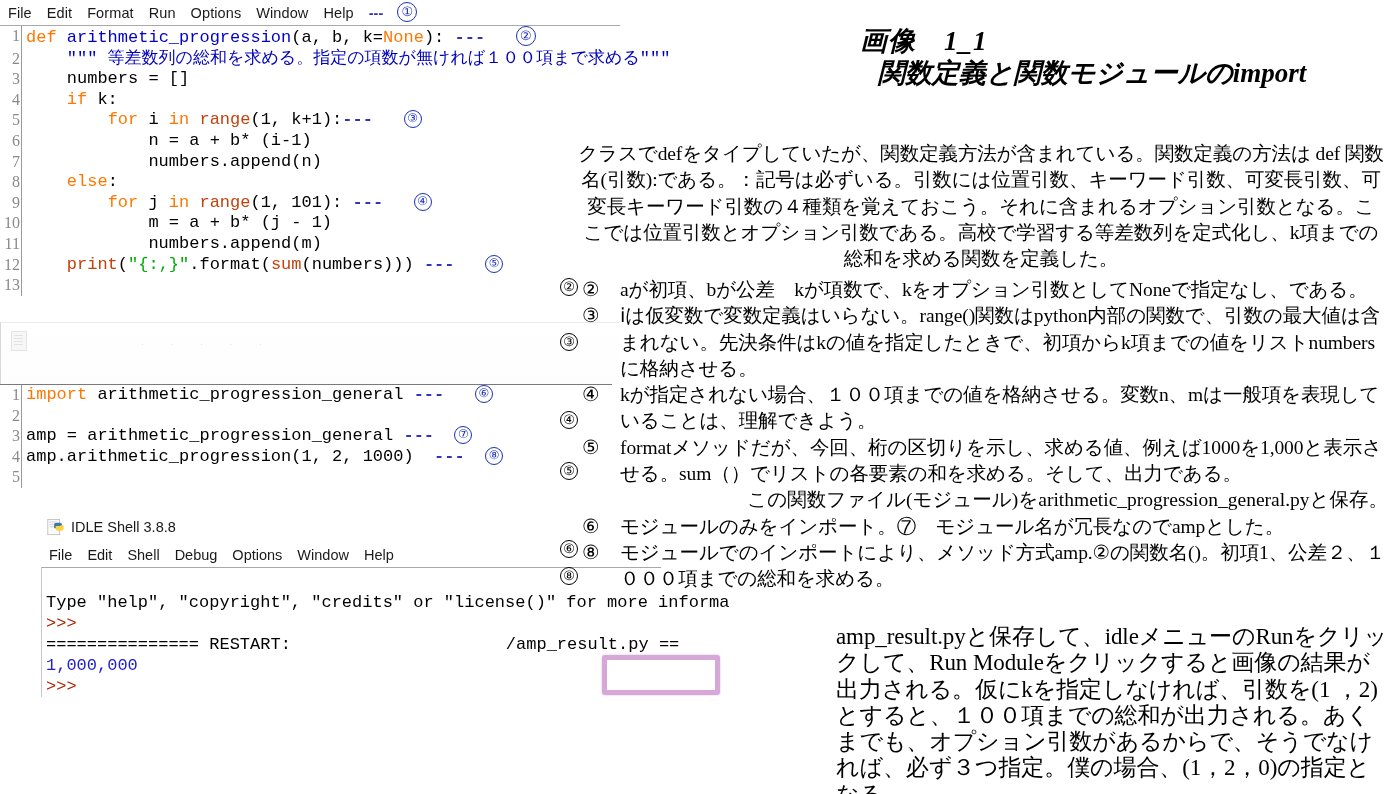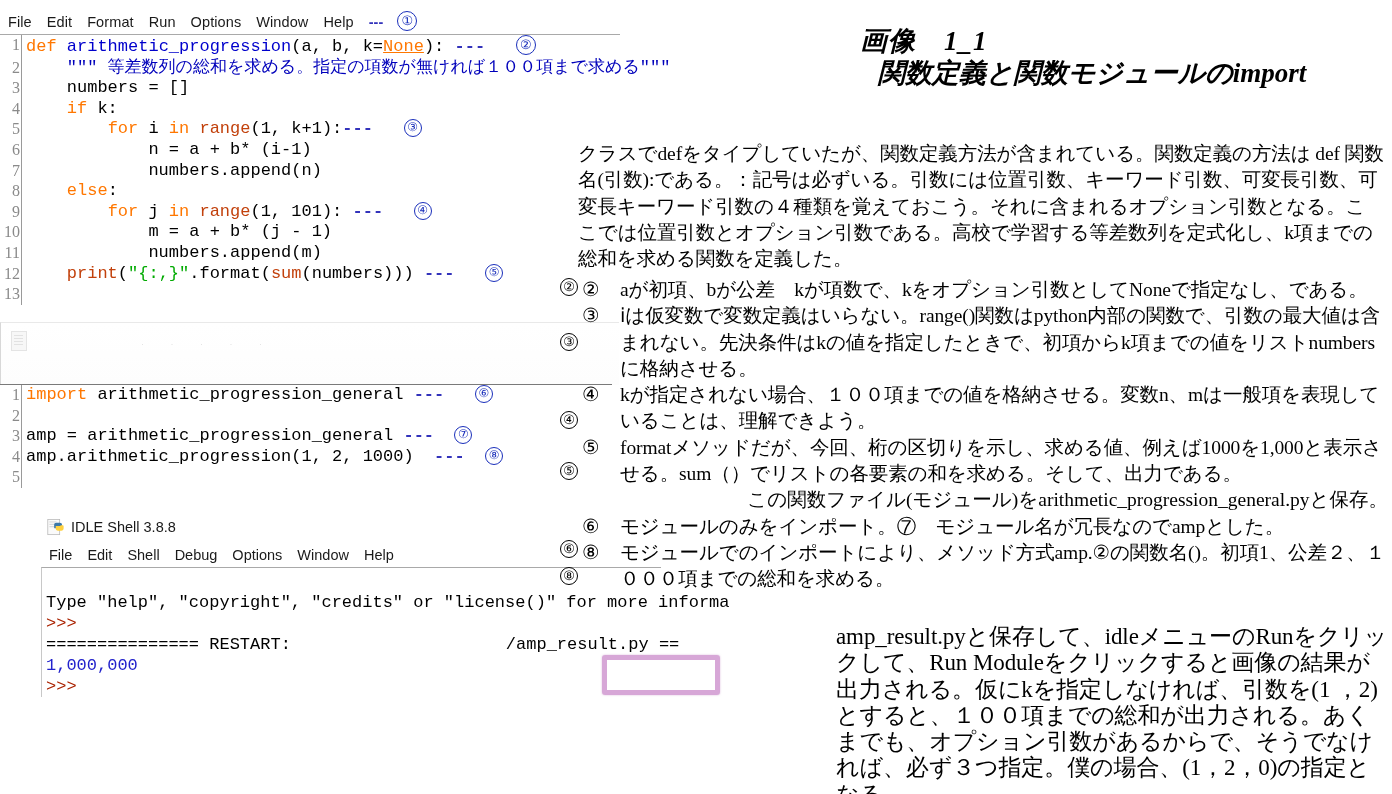--- a/index.html
+++ b/index.html
@@ -13,21 +13,20 @@
   .abs{position:absolute;}
 
   
   #editor1{left:0;top:0;width:620px;}
   .menubar{
     font-family:"Liberation Sans", sans-serif;
     font-size:14.5px;color:#1a1a1a;
     padding:2px 0 3px 8px;
     letter-spacing:.1px;
     white-space:nowrap;
-    margin-top:9px;
   }
   .menubar span.mi{margin-right:15px;display:inline-block;}
   .code-area{
     position:relative;
     border-top:1px solid #a9a9a9;
     background:#fff;
   }
   .code-row{
     display:flex;
     font-family:"Liberation Mono", monospace;
@@ -43,21 +42,21 @@
     padding-right:1px;
     font-family:"Liberation Serif", serif;
     font-size:16px;
   }
   .codetxt{padding-left:4px;color:#000;}
   .kw{color:#ff7700;}
   .def-name{color:#0000cc;}
   .builtin{color:#c2410c;}
   .str{color:#00aa00;}
   .dstr{color:#0000bb;}
-  .none{color:#ff7700;text-decoration:underline;}
+  .none{color:#ff7700;}
   .dash{color:#3333bb;font-weight:bold;}
 
   
   .circ{
     display:inline-block;
     border:1.6px solid #1a2fbb;
     border-radius:50%;
     width:16px;height:16px;
     line-height:15px;
     text-align:center;
@@ -146,20 +145,21 @@
     font-family:"Liberation Serif", serif;
     font-size:27px;font-weight:bold;color:#000;letter-spacing:0px;
     line-height:32px;
     padding-left:18px;
   }
 
   #para1{
     left:578px;top:141px;width:806px;
     font-size:19.5px;line-height:26.3px;color:#000;
     letter-spacing:-0.1px;
+    text-align:center;
   }
 
   #notes{left:578px;top:277px;width:810px;}
   .note{
     display:flex;font-size:19.5px;line-height:26.3px;color:#000;
     margin-bottom:0px;letter-spacing:-0.1px;
   }
   .note-num{width:38px;min-width:38px;padding-left:4px;}
   .note-body{flex:1;}
   .note-cont{padding-left:42px;font-size:19.5px;line-height:26.3px;text-align:right;}

